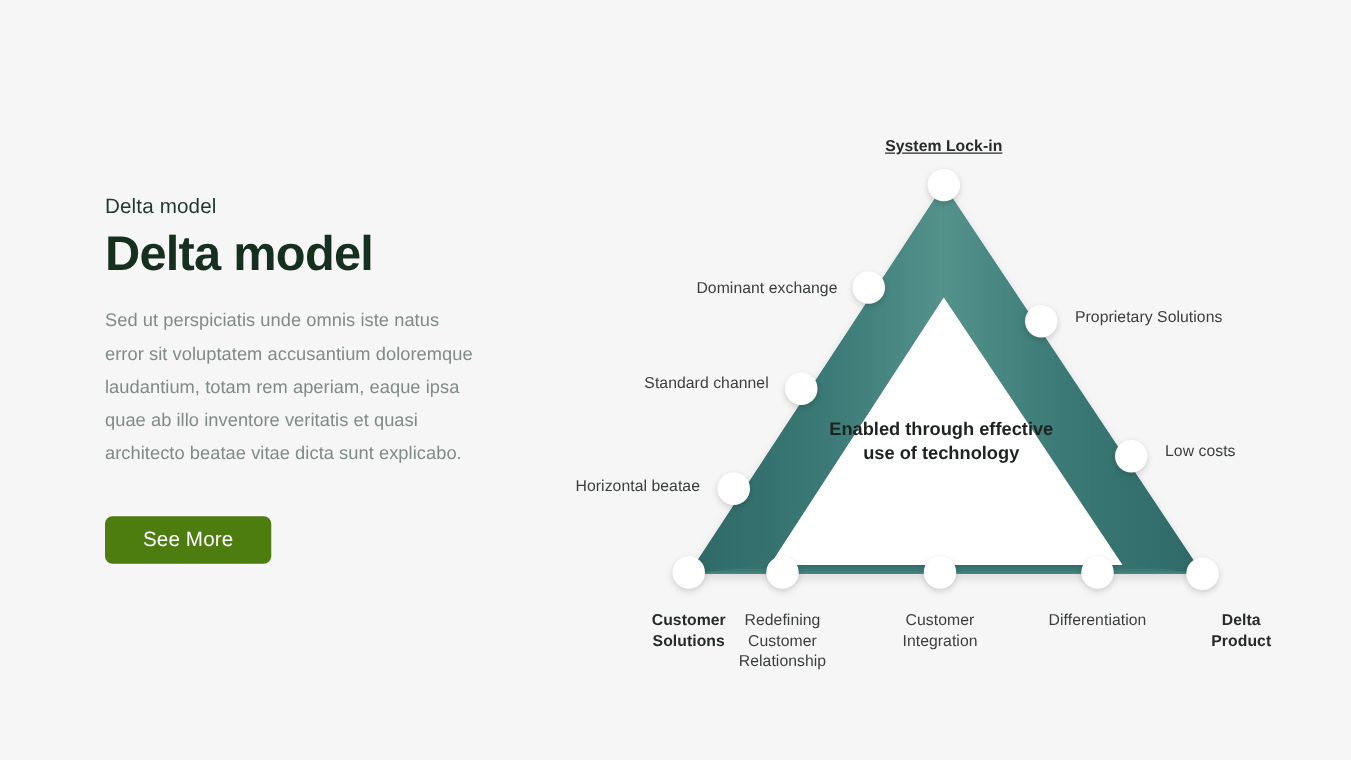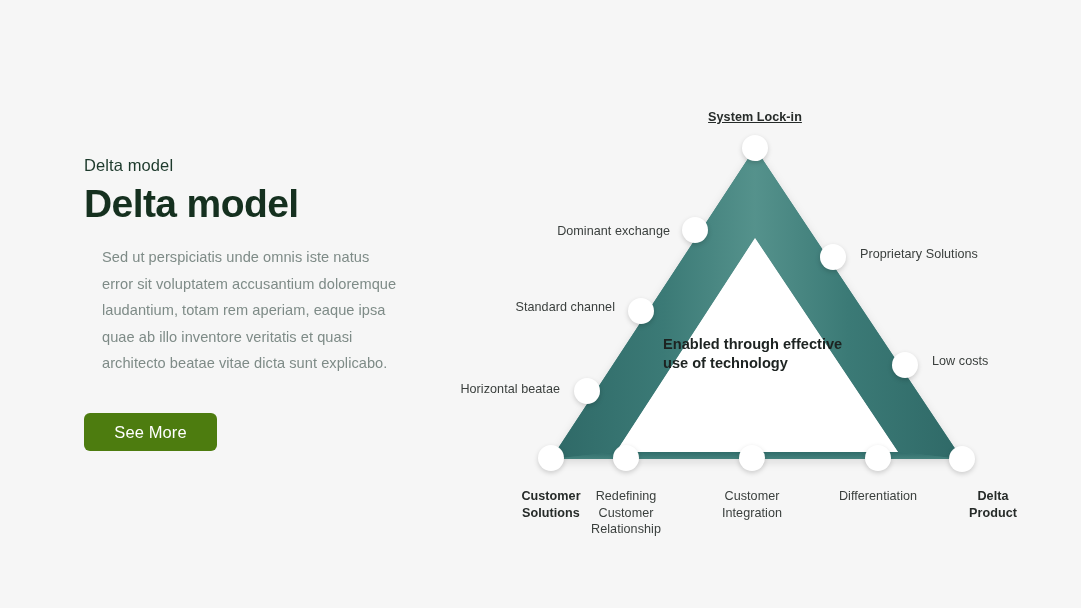--- a/index.html
+++ b/index.html
@@ -48,21 +48,21 @@
     font-weight: 700;
     color: #15301f;
     letter-spacing: -0.6px;
     margin: 0 0 18px 0;
   }
 
   .body-copy {
     font-size: 14.6px;
     line-height: 1.82;
     color: #7e8b87;
-    margin: 18px;
+    margin: 0;
     width: 300px;
     letter-spacing: 0.05px;
   }
 
   .see-more-btn {
     position: absolute;
     left: 0px;
     top: 258px;
     display: inline-flex;
     align-items: center;
@@ -123,20 +123,21 @@
   .lbl.r   { transform: translate(-100%, -50%); }   
   .lbl.l   { transform: translate(0, -50%); }       
   .lbl.c   { transform: translate(-50%, 0); text-align: center; white-space: normal; }
 
   .center-text {
     position: absolute;
     left: 333px;
     top: 240px;
     width: 180px;
     transform: translate(-50%, 0);
+    text-align: center;
     font-size: 14.6px;
     font-weight: 700;
     line-height: 1.33;
     color: #1d2321;
   }
 </style>
 </head>
 <body>
 
 <div id="slide">

